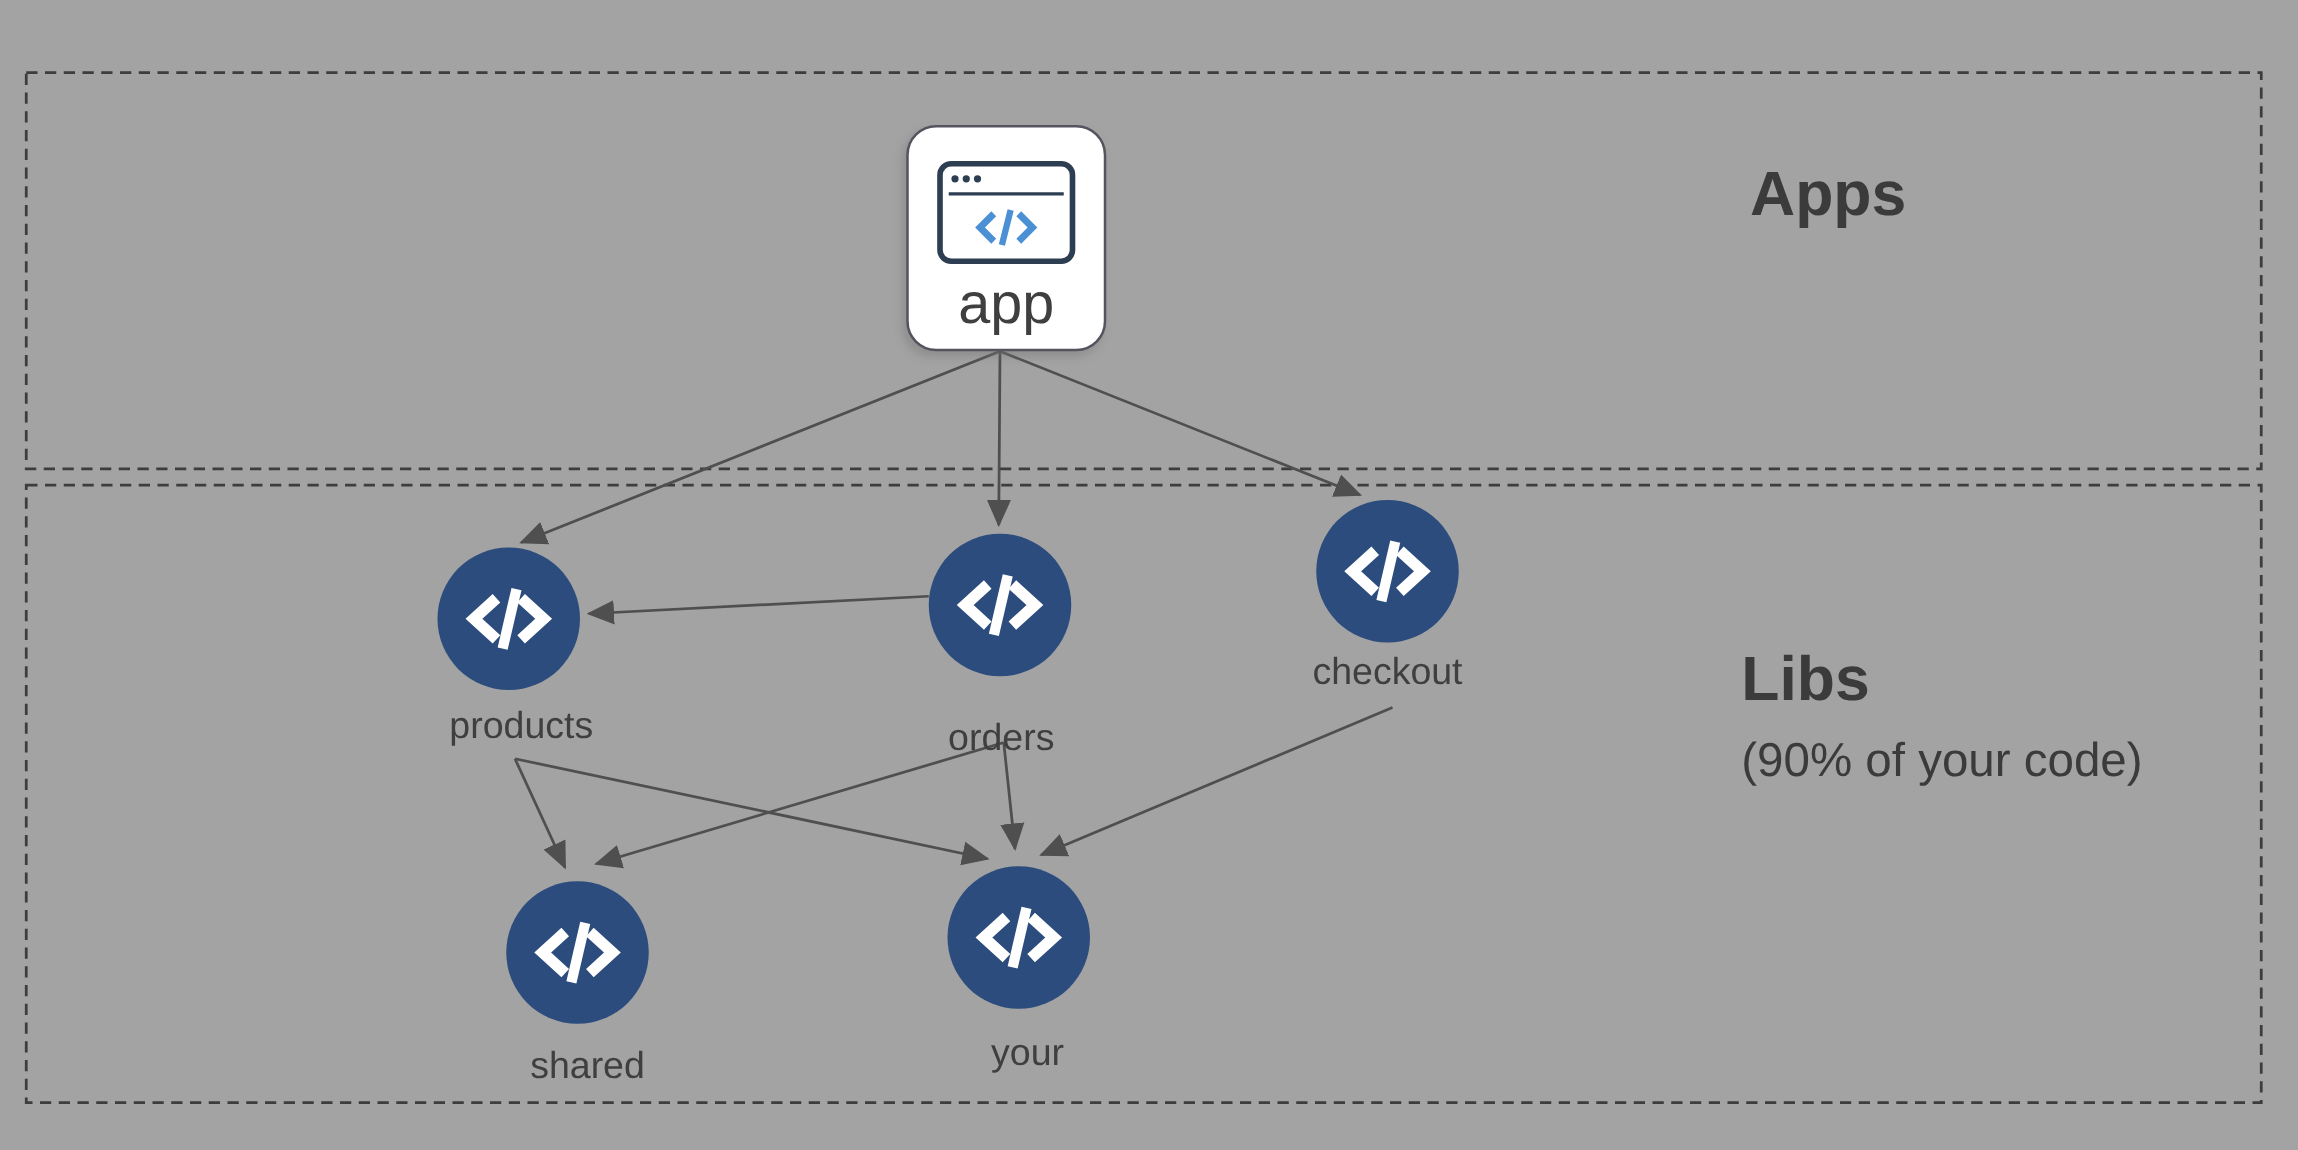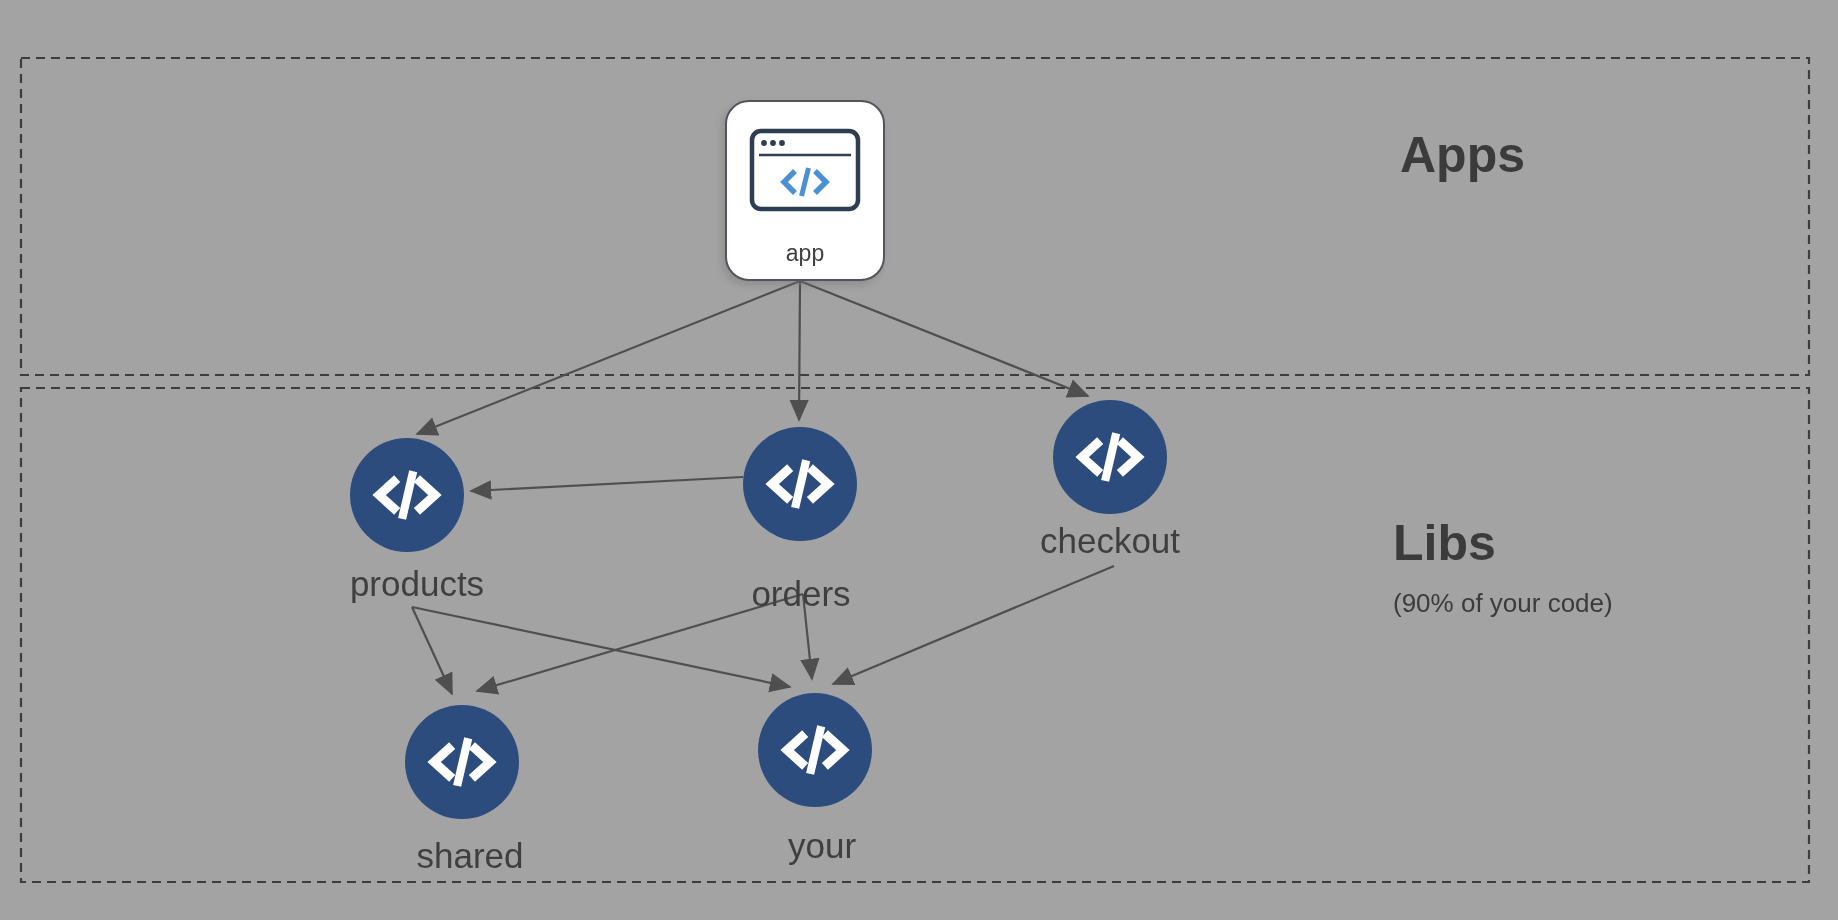--- a/index.html
+++ b/index.html
@@ -27,59 +27,59 @@
     position:absolute;
     font-size:50px;font-weight:700;color:var(--heading);
     line-height:1;white-space:nowrap;
   }
   .section-subtitle{
     position:absolute;
     font-weight:400;color:var(--heading);
     line-height:1;white-space:nowrap;
   }
   #apps-subtitle{font-size:44px;}
-  #libs-subtitle{font-size:26px;}
+  #libs-subtitle{font-size:38px;}
 
   
   #app-node{
     position:absolute;
     background:#ffffff;
     border:2px solid var(--appborder);
     border-radius:24px;
     box-shadow:-3px 4px 7px rgba(120,120,120,0.45);
     box-sizing:border-box;
   }
   #app-node .browser-icon{
     position:absolute;left:50%;top:26px;transform:translateX(-50%);
     width:112px;height:84px;display:block;
   }
   .browser-icon svg{display:block;width:100%;height:100%;}
   .bi-outline{stroke:var(--outline);fill:none;}
   .bi-dot{fill:var(--outline);}
   .bi-code{stroke:var(--blue);fill:none;}
   #app-node .app-label{
     position:absolute;left:0;right:0;bottom:14px;
-    text-align:center;font-size:23px;color:var(--text);line-height:1;
+    text-align:center;font-size:46px;color:var(--text);line-height:1;
   }
 
   
   .lib-node{
     position:absolute;
     border-radius:50%;
     background:var(--navy);
     display:flex;align-items:center;justify-content:center;
   }
   .lib-node .code-icon{display:block;width:72%;height:72%;}
   .code-icon svg{display:block;width:100%;height:100%;}
   .ci-stroke{stroke:#ffffff;fill:none;}
 
   .node-label{
     position:absolute;
     transform:translateX(-50%);
-    font-size:35px;color:var(--text);line-height:1.2;white-space:nowrap;
+    font-size:30px;color:var(--text);line-height:1.2;white-space:nowrap;
   }
 </style>
 </head>
 <body>
 
 <div id="canvas" style="width: 1838px; height: 920px; background: #a3a3a3;">
 
   <svg id="edges-svg" viewBox="0 0 1838 920">
       <defs>
         <marker id="arrowhead" viewBox="0 0 10 10" refX="9.2" refY="5" markerWidth="10" markerHeight="10" orient="auto">

